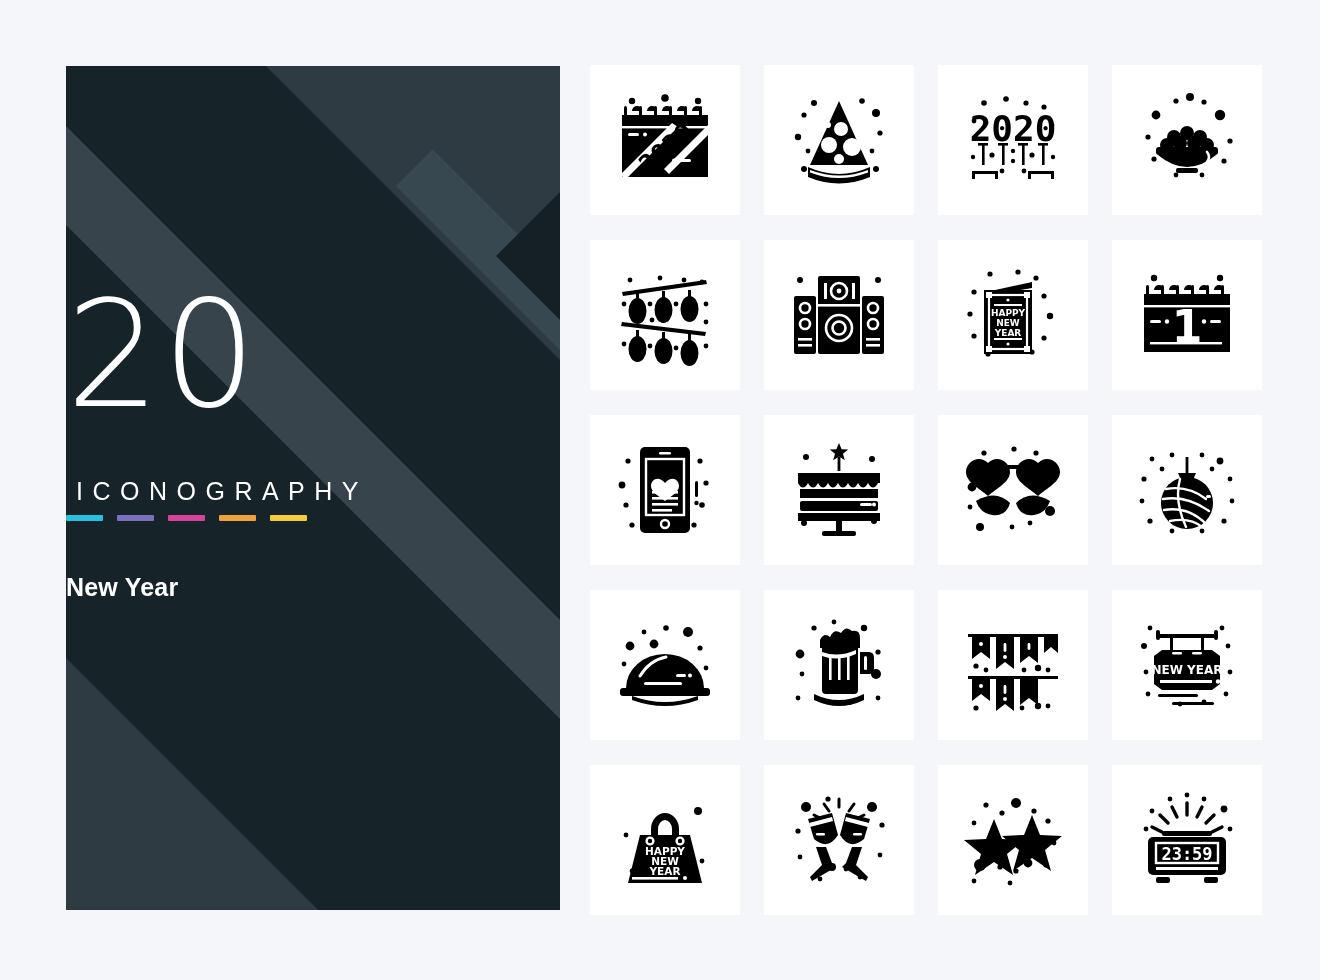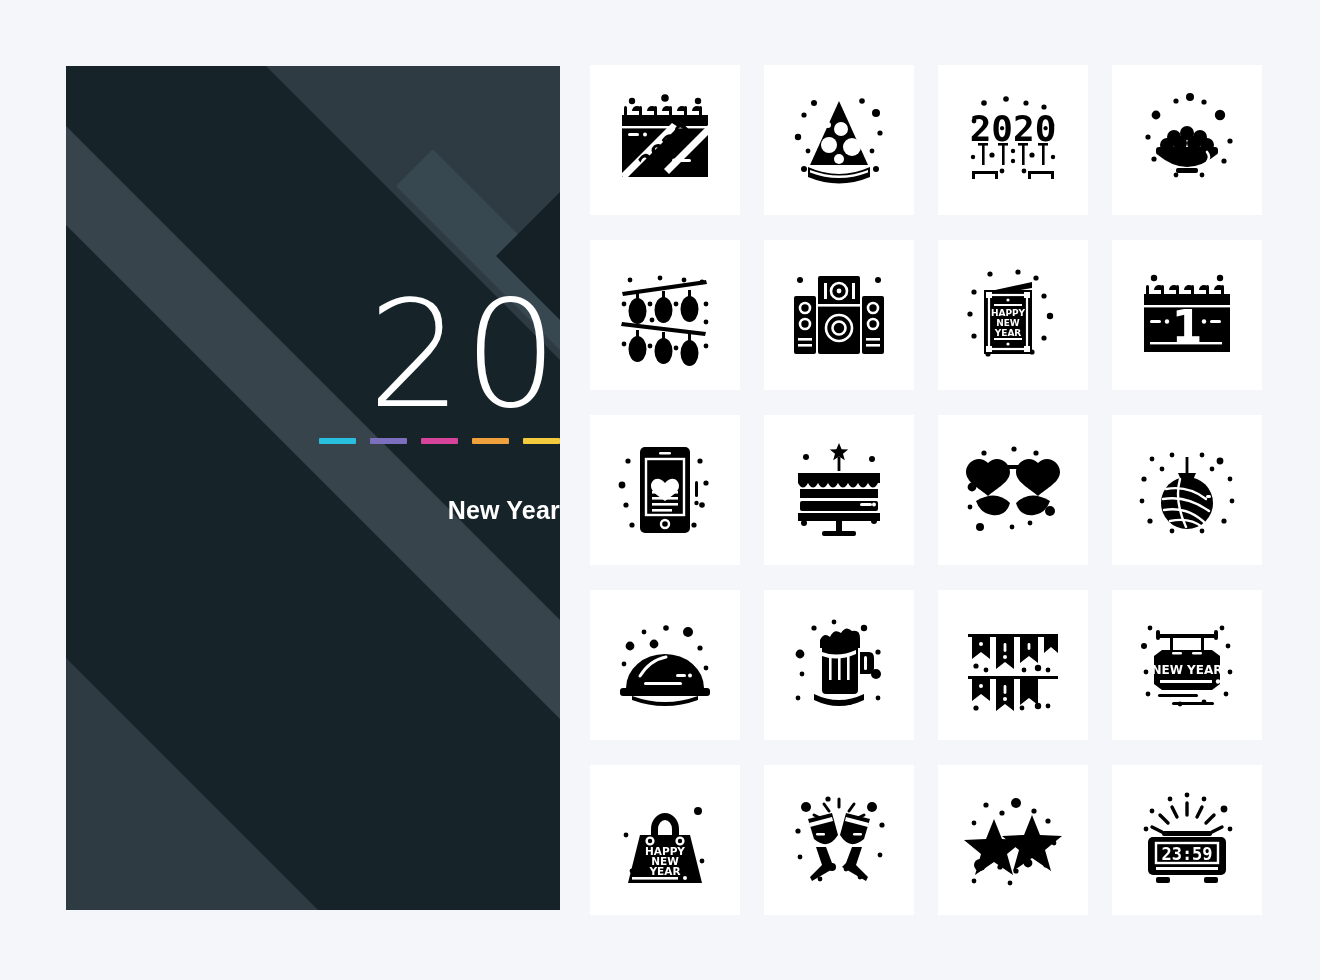--- a/index.html
+++ b/index.html
@@ -31,21 +31,21 @@
   .band-c{
     left:330px;top:120px;width:52px;height:1700px;
     background:#384851;
     transform:rotate(-45deg);transform-origin:top left;
   }
   .band-d{
     left:430px;top:190px;width:700px;height:1700px;
     background:#142026;
     transform:rotate(-45deg);transform-origin:top left;
   }
-  .cover-inner{position:absolute;inset:0;display:flex;flex-direction:column;align-items:flex-end;}
+  .cover-inner{position:absolute;inset:0;display:flex;flex-direction:column;align-items:flex-start;}
   .count{
     margin-top:215px;
     font-size:148px;line-height:1;
     font-weight:300;color:#ffffff;
     letter-spacing:2px;
     font-family:"DejaVu Sans", sans-serif;
   }
   .wordmark{
     margin-top:48px;
     font-size:25px;color:#ffffff;font-weight:400;
@@ -82,20 +82,21 @@
 <div class="page">
 
   <div class="cover">
     <div class="band band-a"></div>
     <div class="band band-b"></div>
     <div class="band band-c"></div>
     <div class="band band-d"></div>
 
     <div class="cover-inner">
       <div class="count">20</div>
+      <div class="wordmark">ICONOGRAPHY</div>
       <div class="bars">
         <span class="bar" style="background:#29c0e0"></span>
         <span class="bar" style="background:#7c6fbd"></span>
         <span class="bar" style="background:#d6439a"></span>
         <span class="bar" style="background:#f0a03c"></span>
         <span class="bar" style="background:#f5cb3e"></span>
       </div>
       <div class="subtitle">New Year</div>
     </div>
   </div>

